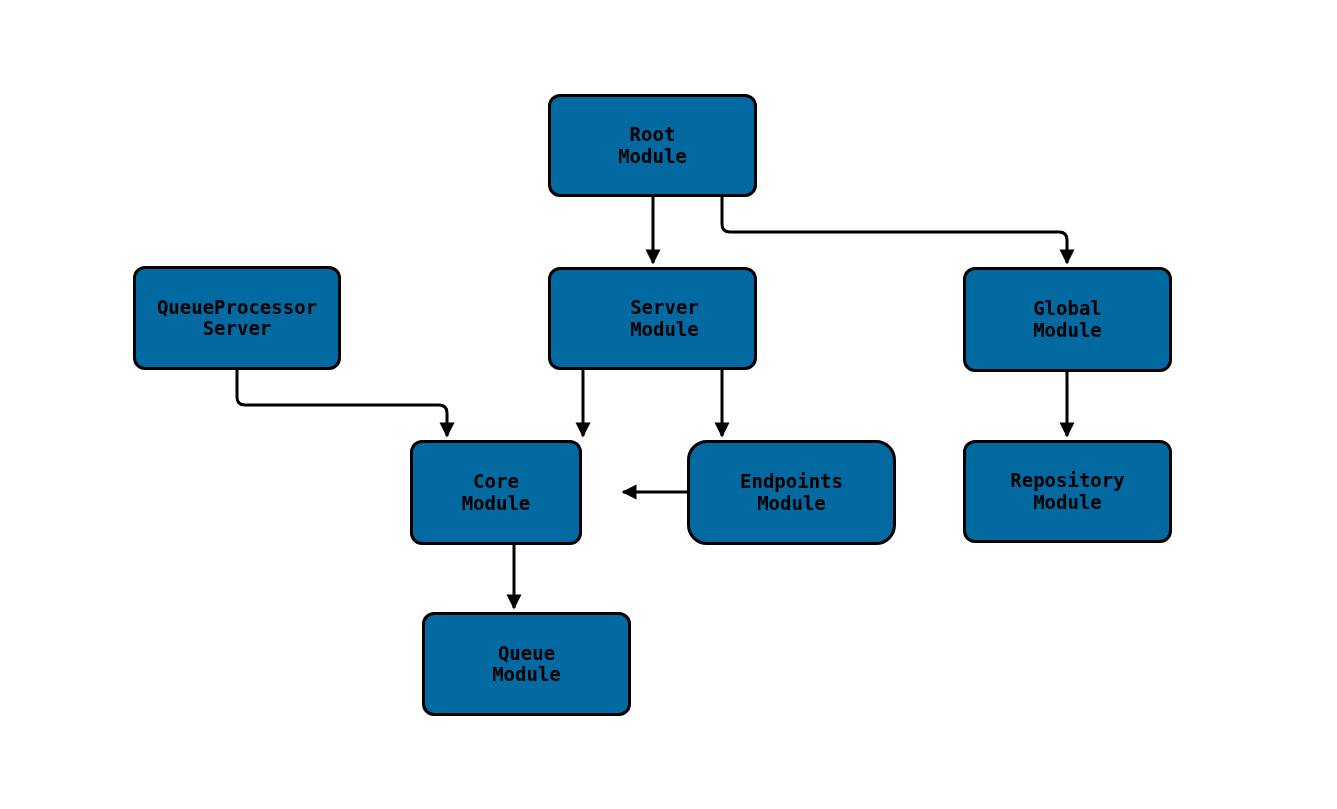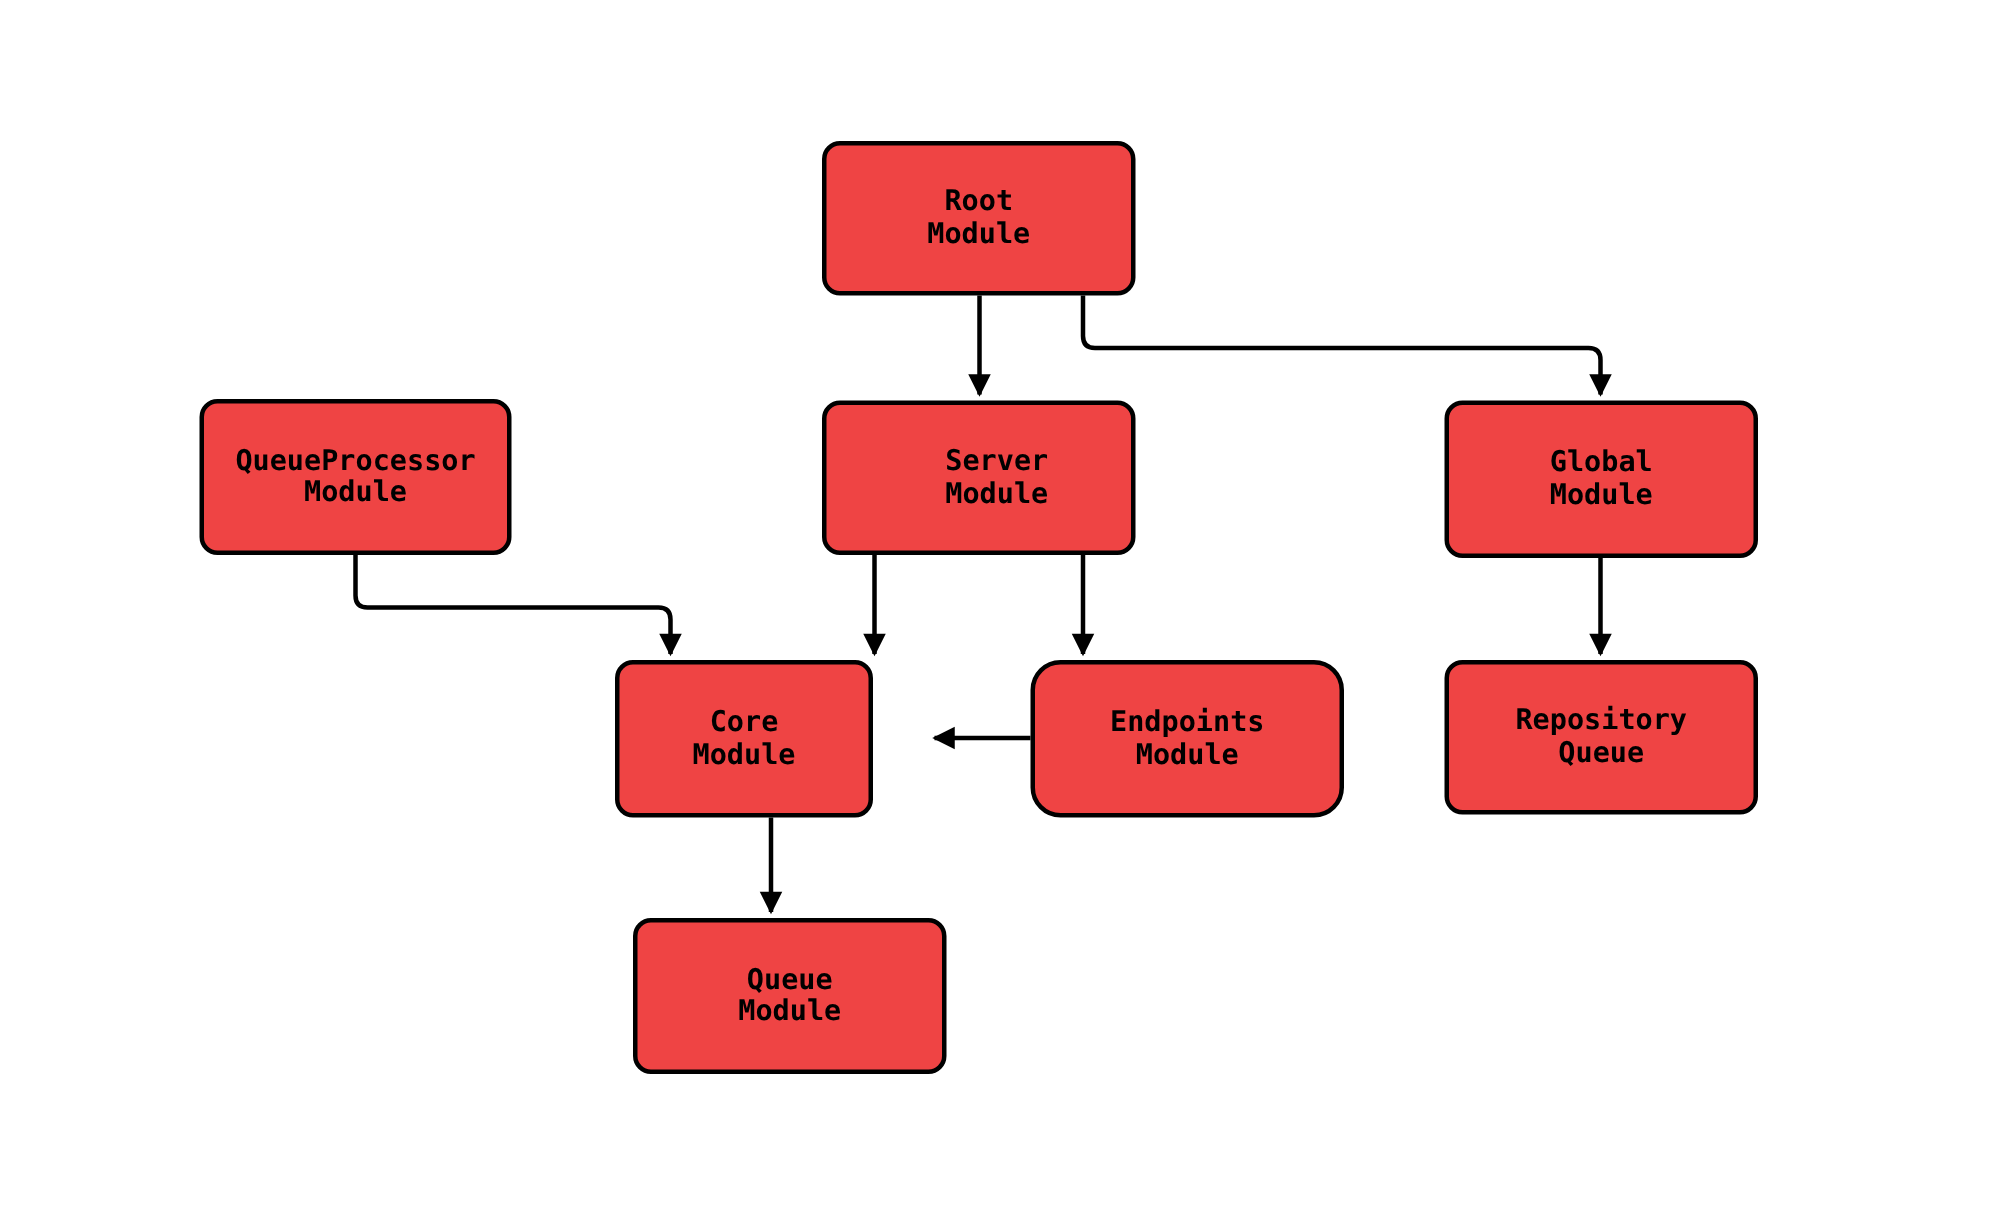--- a/index.html
+++ b/index.html
@@ -19,21 +19,21 @@
     left: 0; top: 0;
     width: 1337px; height: 809px;
   }
   svg.edges path.edge {
     stroke: #000000;
     stroke-width: 3;
     fill: none;
   }
   .node {
     position: absolute;
-    background: #ef4444;
+    background: #0369a1;
     border: 3px solid #000000;
     border-radius: 12px;
     display: flex;
     align-items: center;
     justify-content: center;
     text-align: center;
   }
   .node .label {
     font-size: 19px;
     font-weight: bold;
@@ -80,21 +80,21 @@
     <path class="edge" d="M514,545 L514,608" marker-end="url(#arrowhead)"></path>
   </svg>
 
   <div class="node" id="n-root">
     <div class="label">Root
 Module</div>
   </div>
 
   <div class="node" id="n-queueprocessor">
     <div class="label">QueueProcessor
-Module</div>
+Server</div>
   </div>
 
   <div class="node" id="n-server">
     <div class="label">Server
 Module</div>
   </div>
 
   <div class="node" id="n-global">
     <div class="label">Global
 Module</div>
@@ -105,21 +105,21 @@
 Module</div>
   </div>
 
   <div class="node" id="n-endpoints">
     <div class="label">Endpoints
 Module</div>
   </div>
 
   <div class="node" id="n-repository">
     <div class="label">Repository
-Queue</div>
+Module</div>
   </div>
 
   <div class="node" id="n-queue">
     <div class="label">Queue
 Module</div>
   </div>
 
 </div>
 
 </body></html>

